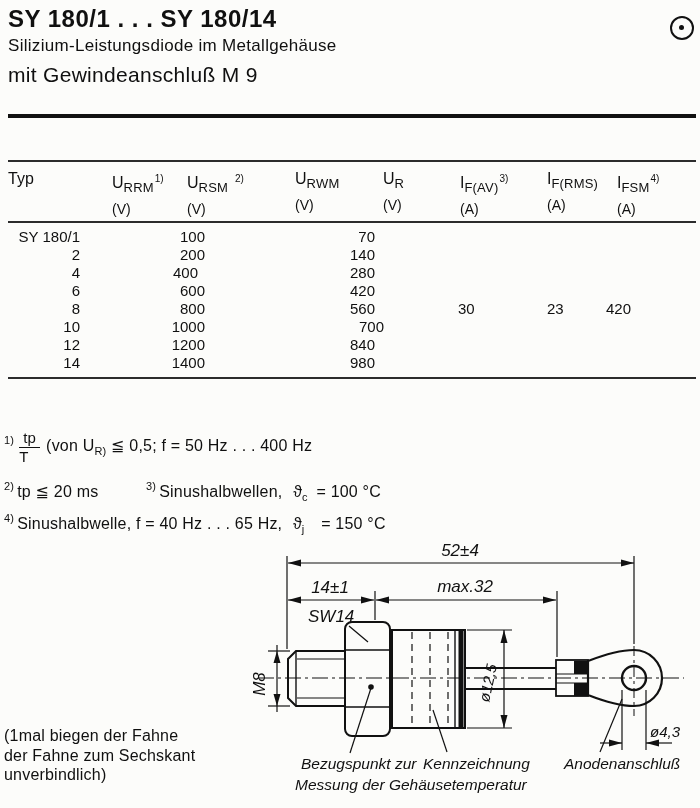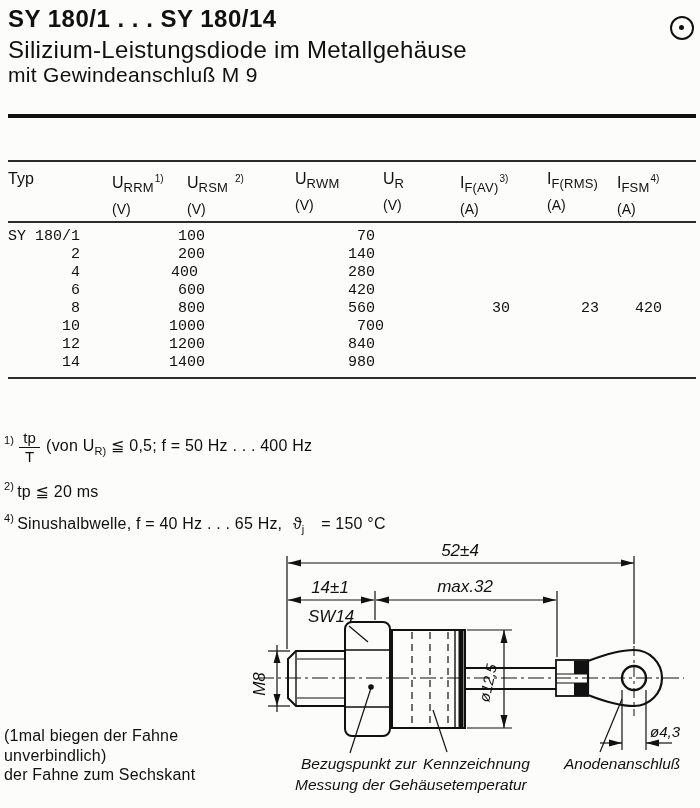--- a/index.html
+++ b/index.html
@@ -8,45 +8,45 @@
     background:#fcfcfa;
     font-family:"Liberation Sans", sans-serif;
     color:#101010;
     position:relative;
     overflow:hidden;
   }
   .page { position:absolute; inset:0; }
 
   
   .title { position:absolute; left:8px; top:5px; font-size:24px; font-weight:700; letter-spacing:0.5px; }
-  .subtitle1 { position:absolute; left:8px; top:36px; font-size:24px; letter-spacing:0.3px; }
+  .subtitle1 { position:absolute; left:8px; top:36px; font-size:17px; letter-spacing:0.3px; }
   .subtitle2 { position:absolute; left:8px; top:63px; font-size:21px; letter-spacing:0.3px; }
   .corner-mark { position:absolute; left:670px; top:16px; width:20px; height:20px;
     border:2px solid #111; border-radius:50%; }
   .corner-mark .dot { position:absolute; left:7px; top:7px; width:5px; height:5px; background:#111; border-radius:50%; }
 
   .rule-thick { position:absolute; left:8px; width:688px; height:3.5px; background:#111; }
   .rule-thin  { position:absolute; left:8px; width:688px; height:2px; background:#2c2c2c; }
 
   
   .th { position:absolute; top:168px; font-size:16px; line-height:22px; white-space:nowrap; }
   .th .unit { display:block; font-size:14px; line-height:20px; }
   .t-sub { font-size:13px; vertical-align:-4px; letter-spacing:0.2px; }
   .t-sup { font-size:10px; vertical-align:6px; margin-left:1px; }
   .t-sup.gap { margin-left:7px; }
 
-  .cell { position:absolute; height:18px; font-size:15px; line-height:18px; white-space:nowrap;font-family:Liberation Mono, monospace; }
+  .cell { position:absolute; height:18px; font-size:15px; line-height:18px; white-space:nowrap; }
   .r { text-align:right; }
-  .c { text-align:right; }
+  .c { text-align:left; }
 
   
   .note { position:absolute; font-size:16px; letter-spacing:0.2px; white-space:nowrap; }
   .note-sup { font-size:11px; vertical-align:7px; margin-right:3px; }
   .note-sub { font-size:11px; vertical-align:-4px; }
-  .frac { display:inline-block; text-align:center; vertical-align:-11px; margin:0 6px 0 2px; }
+  .frac { display:inline-block; text-align:left; vertical-align:-11px; margin:0 6px 0 2px; }
   .frac .num { display:block; border-bottom:1.6px solid #111; padding:0 4px 1px 4px; line-height:1.05; font-size:15px; }
   .frac .den { display:block; line-height:1.15; font-size:15px; }
 
   
   .drawing-svg { position:absolute; left:250px; top:530px; }
   .dim-label { font:italic 17px "Liberation Sans", sans-serif; fill:#111; }
   .dim-label-sm { font:italic 15px "Liberation Sans", sans-serif; fill:#111; }
   .draw-label { font:italic 15.5px "Liberation Sans", sans-serif; fill:#111; }
 
   .flag-note { position:absolute; left:4px; top:726px; width:250px; font-size:16px; line-height:19.5px; letter-spacing:0.2px; }
@@ -144,20 +144,25 @@
 
 
   <div class="note" style="left:4px;top:430px">
     <span class="note-sup">1)</span><span class="frac"><span class="num">tp</span><span class="den">T</span></span><span>(von U</span><span class="note-sub">R)</span><span> ≦ 0,5; f = 50 Hz . . . 400 Hz</span>
   </div>
 
   <div class="note" style="left:4px;top:480px">
     <span class="note-sup">2)</span><span>tp ≦ 20 ms</span>
   </div>
 
+  <div class="note" style="left:146px;top:480px">
+    <span class="note-sup">3)</span><span>Sinushalbwellen,</span>
+    <span style="margin-left:6px">ϑ</span><span class="note-sub">c</span>
+    <span style="margin-left:4px">= 100 °C</span>
+  </div>
 
   <div class="note" style="left:4px;top:512px">
     <span class="note-sup">4)</span><span>Sinushalbwelle, f = 40 Hz . . . 65 Hz,</span>
     <span style="margin-left:6px">ϑ</span><span class="note-sub">j</span>
     <span style="margin-left:12px">= 150 °C</span>
   </div>
 
   <svg class="drawing-svg" width="450" height="278" viewBox="250 530 450 278">
 
     <g stroke="#111" stroke-width="1" fill="none">
@@ -248,17 +253,17 @@
     <text class="dim-label-sm" x="650" y="737">ø4,3</text>
 
     <text class="draw-label" x="301" y="769">Bezugspunkt zur</text>
     <text class="draw-label" x="295" y="790">Messung der Gehäusetemperatur</text>
     <text class="draw-label" x="423" y="769">Kennzeichnung</text>
     <text class="draw-label" x="564" y="769">Anodenanschluß</text>
   </svg>
 
   <div class="flag-note">
     <span>(1mal biegen der Fahne</span>
+    <span>der Fahne zum Sechskant</span>
     <span>unverbindlich)</span>
-    <span>der Fahne zum Sechskant</span>
   </div>
 
 </div>
 
 </body></html>

